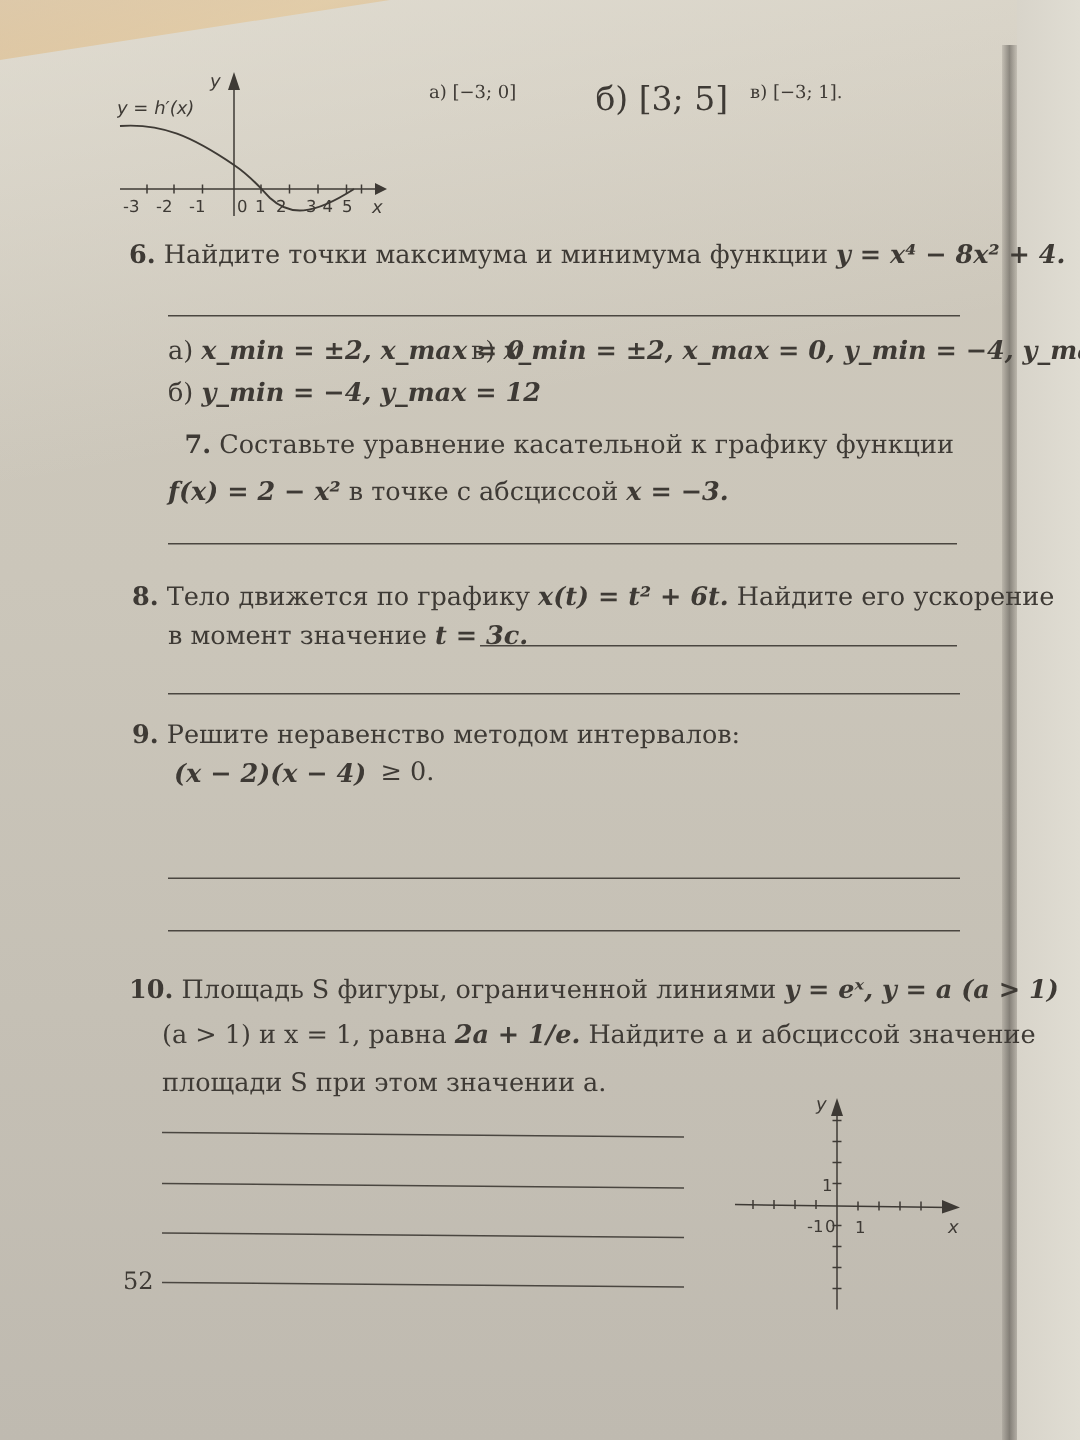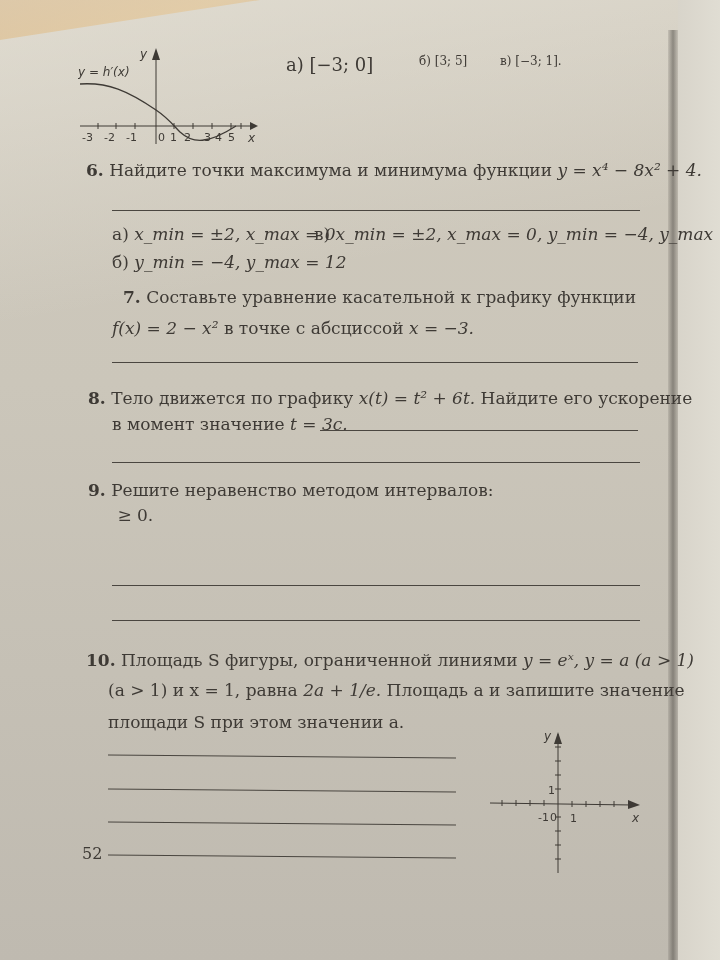--- a/index.html
+++ b/index.html
@@ -24,21 +24,21 @@
     background: linear-gradient(90deg, rgba(120,115,108,0.2), rgba(90,86,80,0.6), rgba(150,145,138,0.3));
   }
   .right-page {
     position:absolute; left:678px; top:0; width:42px; height:960px;
     background: linear-gradient(90deg, #d8d4ca, #e0ddd3);
   }
   .abs { position:absolute; }
   .txt { font-size:17px; white-space:nowrap; }
   .num { font-weight:bold; }
   .line { position:absolute; height:1px; background:#4a4640; }
-  i { font-style:italic; }
+  i { font-style:italic;font-weight:bold; }
   .frac { display:inline-block; vertical-align:middle; text-align:center; }
   .frac .top { display:block; border-bottom:1.5px solid #3e3a35; padding:0 4px; }
   .frac .bot { display:block; padding:0 4px; }
   svg text { font-family:"DejaVu Sans", sans-serif; fill:#3e3a35; }
 </style>
 </head>
 <body>
 
 <div class="wood"></div>
 <div class="paper-edge"></div>
@@ -68,24 +68,24 @@
   <text x="26" y="95" font-size="11">-2</text>
   <text x="48" y="95" font-size="11">-1</text>
   <text x="80" y="95" font-size="11">0</text>
   <text x="92" y="95" font-size="11">1</text>
   <text x="106" y="95" font-size="11">2</text>
   <text x="126" y="95" font-size="11">3</text>
   <text x="137" y="95" font-size="11">4</text>
   <text x="150" y="95" font-size="11">5</text>
 </svg>
 
-<div class="abs txt" style="left:286px;top:54px;font-size:18px">
+<div class="abs txt" style="left:286px;top:54px;font-size:12px">
   <span>а)</span> <span>[−3; 0]</span>
 </div>
-<div class="abs txt" style="left:419px;top:54px;font-size:12px">
+<div class="abs txt" style="left:397px;top:54px;font-size:22px">
   <span>б)</span> <span>[3; 5]</span>
 </div>
 <div class="abs txt" style="left:500px;top:54px;font-size:12px">
   <span>в)</span> <span>[−3; 1].</span>
 </div>
 
 <div class="abs txt" style="left:86px;top:160px">
   <span class="num">6.</span>
   <span>Найдите точки максимума и минимума функции</span>
   <i>y = x⁴ − 8x² + 4.</i>
@@ -120,35 +120,36 @@
 </div>
 <div class="line" style="left:320px;top:430px;width:318px"></div>
 <div class="line" style="left:112px;top:462px;width:528px"></div>
 
 <div class="abs txt" style="left:88px;top:480px">
   <span class="num">9.</span>
   <span>Решите неравенство методом интервалов:</span>
 </div>
 <div class="abs txt" style="left:112px;top:505px">
   <span class="frac">
+    <span class="bot"><i>(x − 2)(x − 4)</i></span>
   </span>
   <span>≥ 0.</span>
 </div>
 <div class="line" style="left:112px;top:585px;width:528px"></div>
 <div class="line" style="left:112px;top:620px;width:528px"></div>
 
 <div class="abs txt" style="left:86px;top:650px">
   <span class="num">10.</span>
   <span>Площадь S фигуры, ограниченной линиями</span>
   <i>y = eˣ, y = a (a &gt; 1)</i>
 </div>
 <div class="abs txt" style="left:108px;top:680px">
   <span>(a &gt; 1) и x = 1, равна</span>
   <i>2a + 1/e.</i>
-  <span>Площадь a и запишите значение</span>
+  <span>Найдите a и абсциссой значение</span>
 </div>
 <div class="abs txt" style="left:108px;top:712px">
   <span>площади S при этом значении a.</span>
 </div>
 
 <div class="line" style="left:108px;top:756px;width:348px;transform:rotate(0.5deg)"></div>
 <div class="line" style="left:108px;top:790px;width:348px;transform:rotate(0.5deg)"></div>
 <div class="line" style="left:108px;top:823px;width:348px;transform:rotate(0.5deg)"></div>
 <div class="line" style="left:108px;top:856px;width:348px;transform:rotate(0.5deg)"></div>
 

